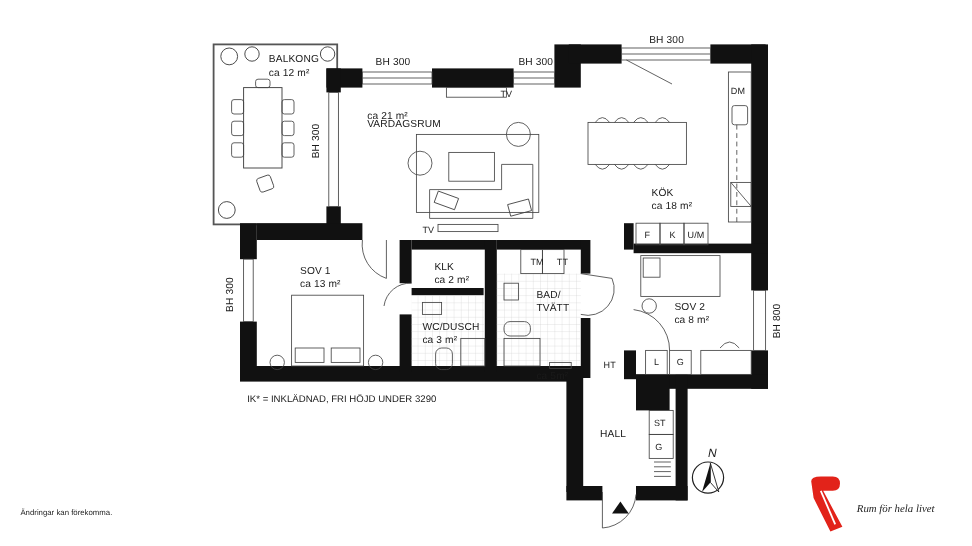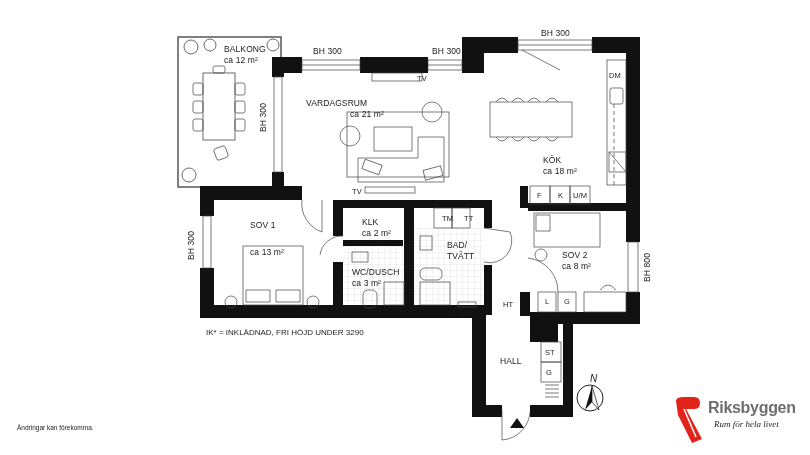--- a/index.html
+++ b/index.html
@@ -174,27 +174,27 @@
     <circle cx="590" cy="398" r="13" fill="#fff" stroke="#222" stroke-width="1"></circle>
     <polygon points="592,386 585,410 592,402" fill="#111"></polygon>
     <polygon points="592,386 599,410 592,402" fill="#fff" stroke="#111" stroke-width="0.7"></polygon>
   </g>
 </svg>
 
 <div class="lbl" style="left:224px;top:44px;">BALKONG</div>
 <div class="lbl" style="left:224px;top:55px;">ca 12 m²</div>
 
 <div class="lbl" style="left:306px;top:98px;">VARDAGSRUM</div>
-<div class="lbl" style="left:306px;top:109px;margin-left:44px;">ca 21 m²</div>
+<div class="lbl" style="left:306px;top:91px;">ca 21 m²</div>
 
 <div class="lbl" style="left:543px;top:155px;">KÖK</div>
 <div class="lbl" style="left:543px;top:166px;">ca 18 m²</div>
 
 <div class="lbl" style="left:250px;top:220px;">SOV 1</div>
-<div class="lbl" style="left:250px;top:247px;text-align:center;">ca 13 m²</div>
+<div class="lbl" style="left:250px;top:231px;text-align:center;">ca 13 m²</div>
 
 <div class="lbl" style="left:362px;top:217px;">KLK</div>
 <div class="lbl" style="left:362px;top:228px;">ca 2 m²</div>
 
 <div class="lbl" style="left:352px;top:267px;">WC/DUSCH</div>
 <div class="lbl" style="left:352px;top:278px;">ca 3 m²</div>
 
 <div class="lbl" style="left:447px;top:240px;">BAD/</div>
 <div class="lbl" style="left:447px;top:251px;">TVÄTT</div>
 <div class="lbl" style="left:447px;top:262px;margin-top:46px;">ca 5m²</div>
@@ -228,15 +228,14 @@
 <div class="lbl" style="left:590px;top:373px;font-size:10px;font-style:italic;">N</div>
 
 <div class="note" style="left:206px;top:328px;">IK* = INKLÄDNAD, FRI HÖJD UNDER 3290</div>
 <div class="disclaimer">Ändringar kan förekomma.</div>
 
 <div class="logo">
   <svg width="34" height="50" viewBox="0 0 34 50" style="position:absolute;left:2px;top:0;">
     <path d="M4 6 Q4 2 12 2 H22 Q28 2 28 8 Q28 14 22 14 L14 14 L30 44 L20 48 L6 20 Z" fill="#e2231a"></path>
     <path d="M12 14 L24 42" stroke="#fff" stroke-width="1.5"></path>
   </svg>
-  <div class="brand">Riksbyggen</div>
   <div class="tagline">Rum för hela livet</div>
 </div>
 
 </body></html>

